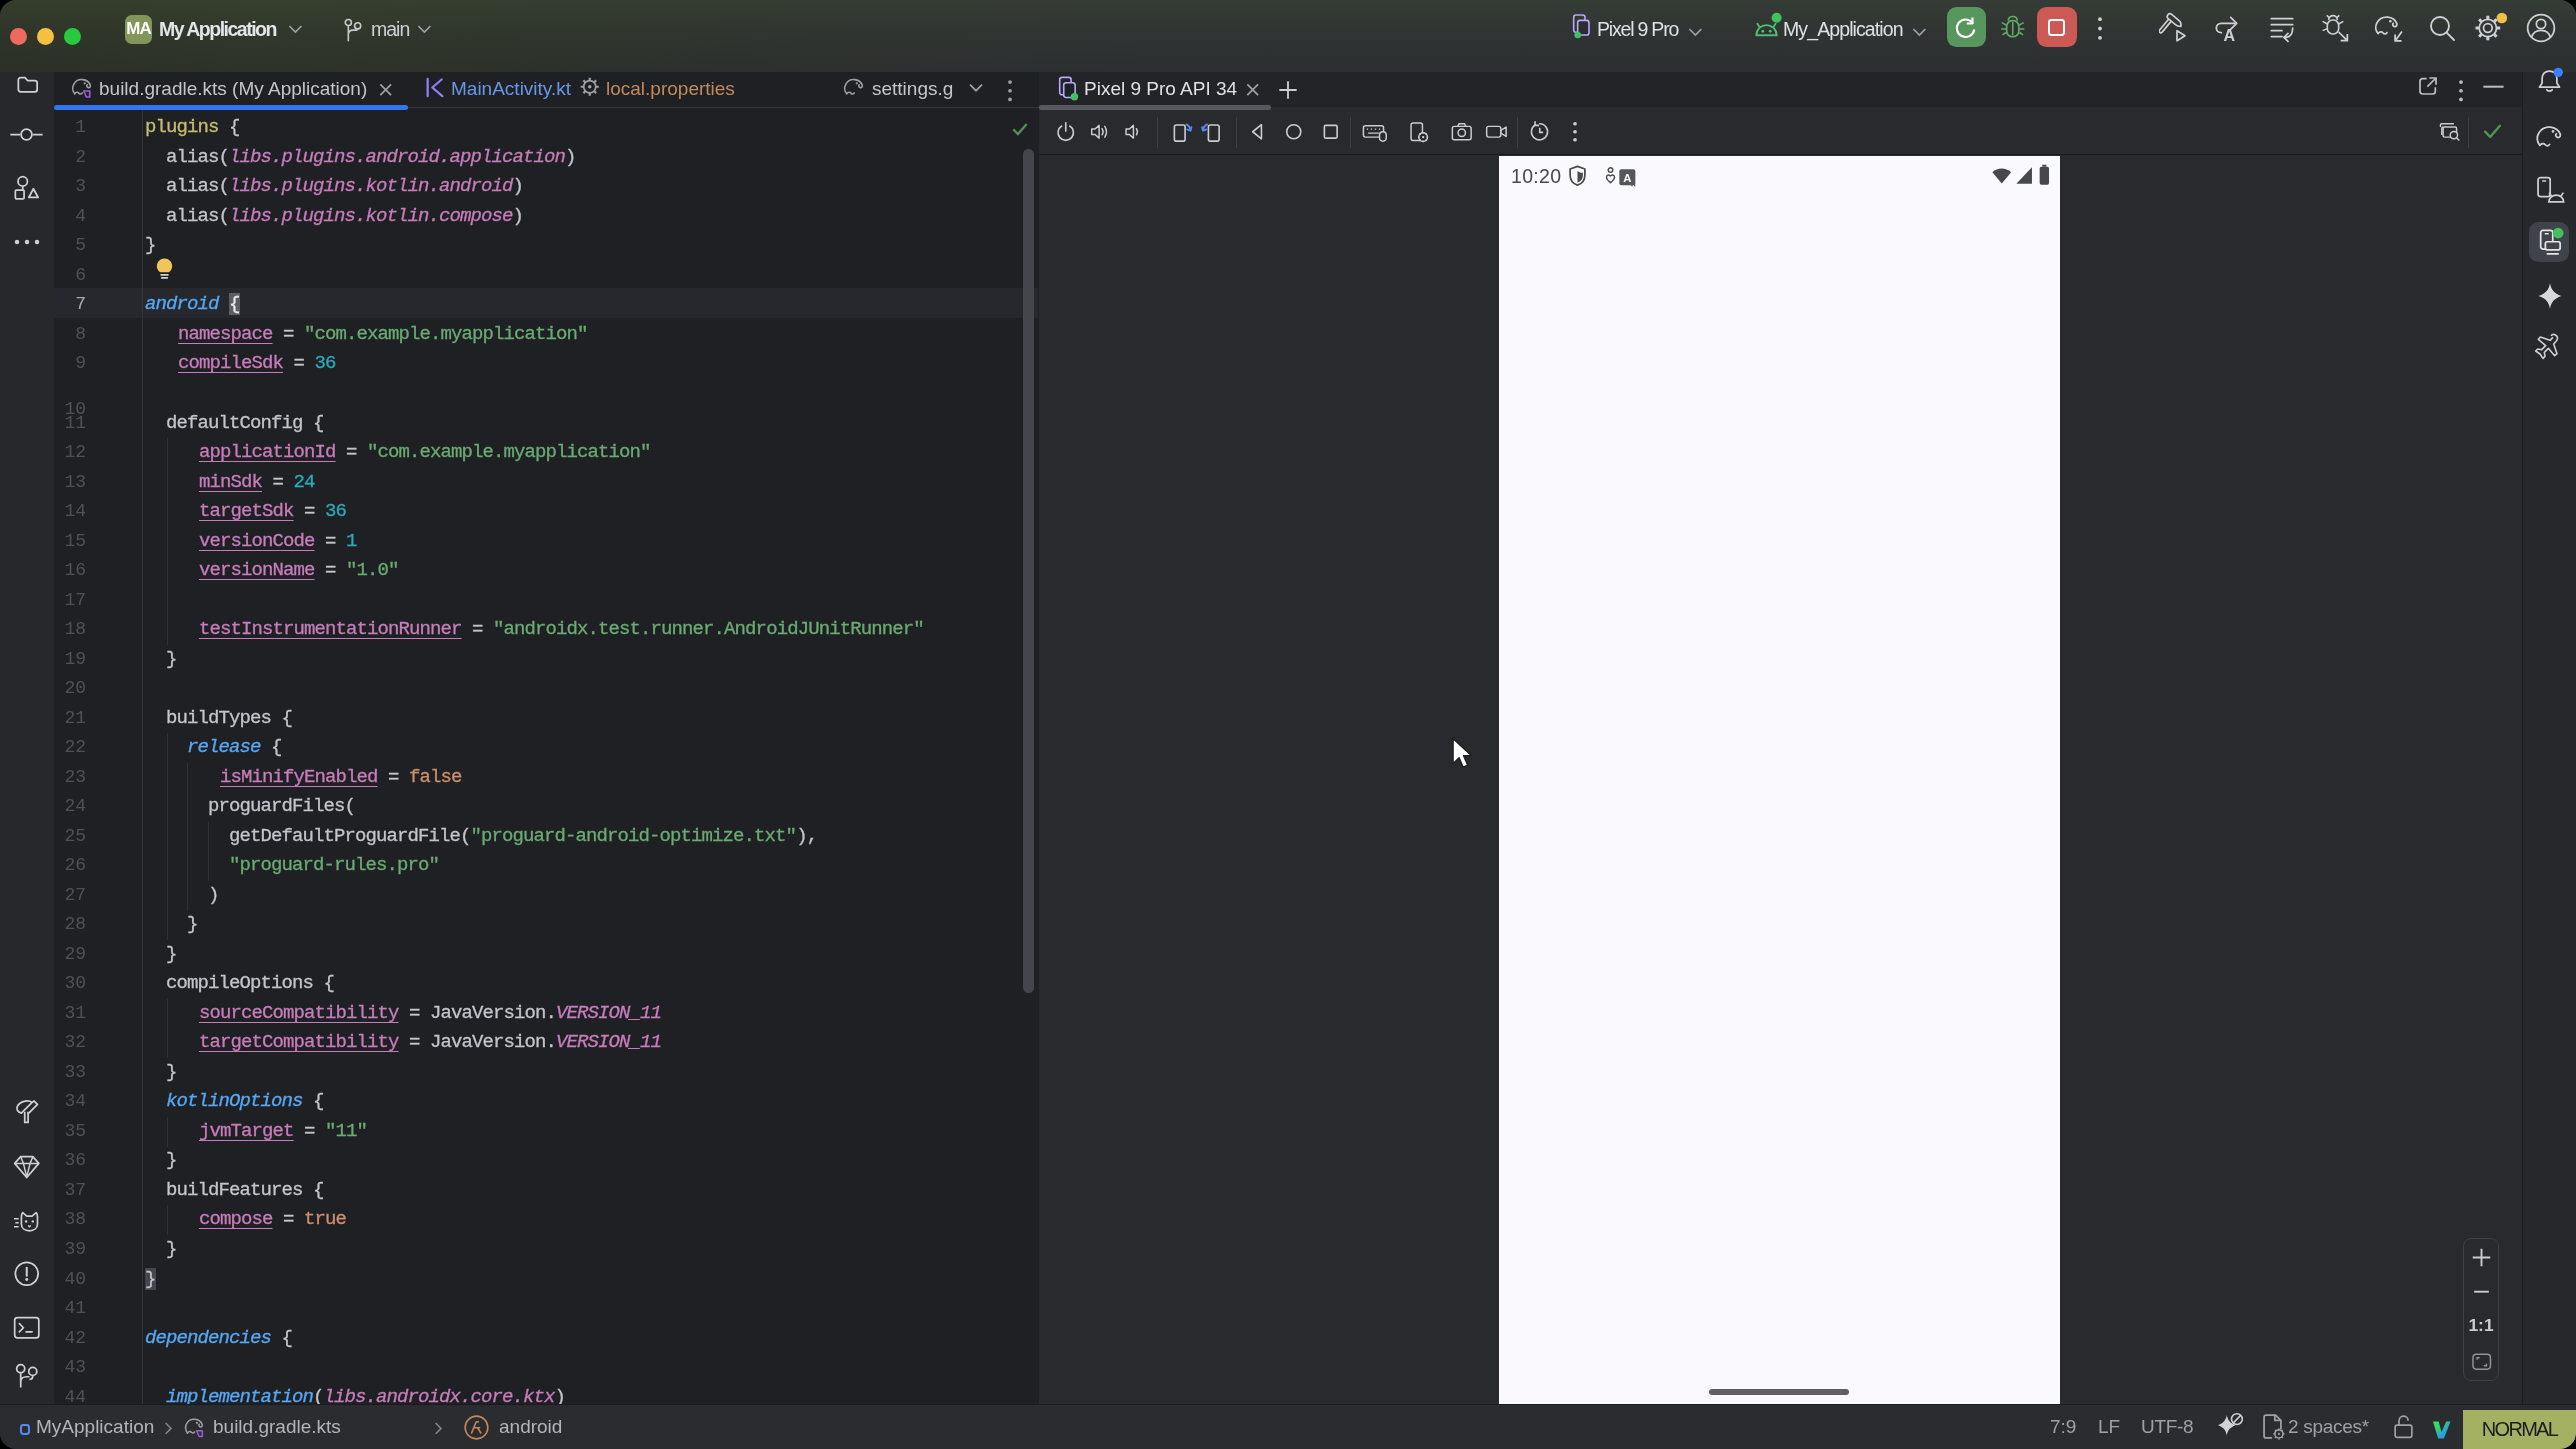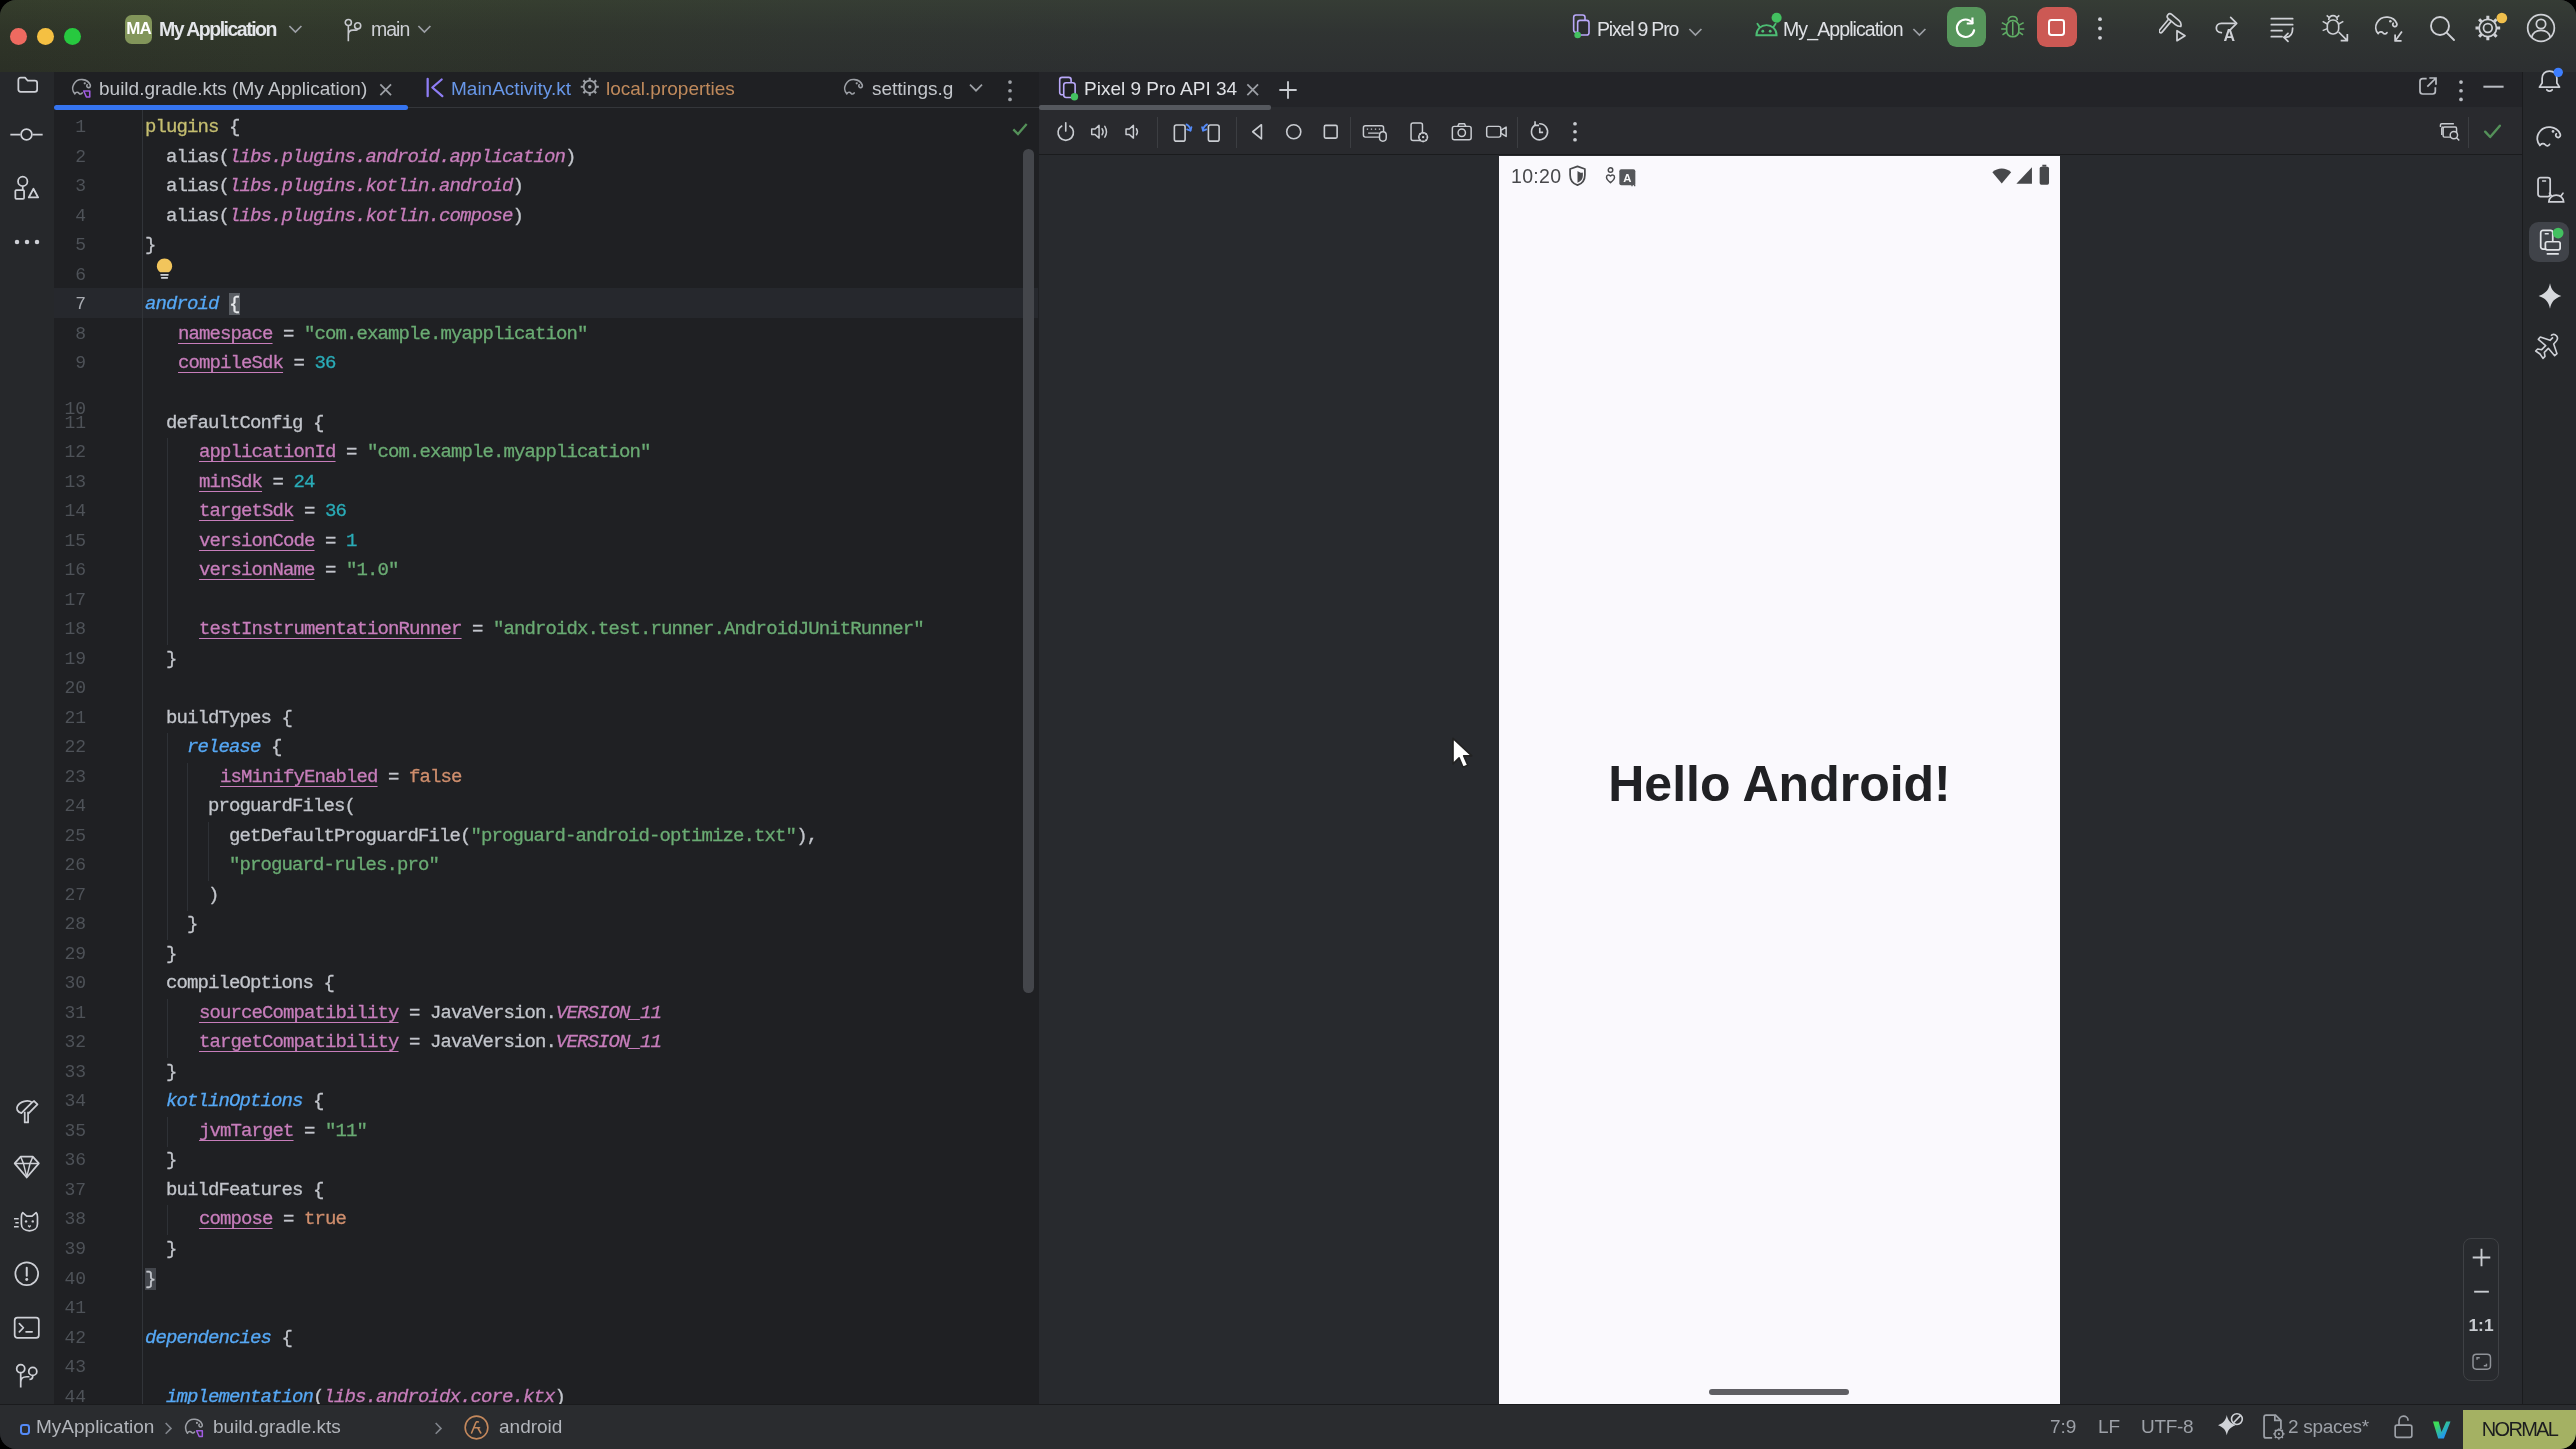--- a/index.html
+++ b/index.html
@@ -501,21 +501,20 @@
   <svg class="ic" style="left:1991px; top:166px;" width="21.5" height="19" viewBox="0 0 32 28">
       <path d="M16 26 L2 9 C10 2 22 2 30 9 Z" fill="#47484b"></path>
     </svg>
   <svg class="ic" style="left:2015px; top:166px;" width="19" height="19" viewBox="0 0 28 28">
       <path d="M25 2 L25 26 L2 26 Z" fill="#47484b"></path>
     </svg>
   <svg class="ic" style="left:2039px; top:164px;" width="10.7" height="21.5" viewBox="0 0 16 32">
       <rect x="1" y="4" width="14" height="27" rx="2.5" fill="#47484b"></rect>
       <rect x="5" y="1" width="6" height="3" fill="#47484b"></rect>
     </svg>
-  <div class="abs" style="left:1499px; top:755px; width:561px; text-align:center; font-size:50px; font-weight:bold; color:#202124; letter-spacing:0px;">Hello Android!</div>
   <div class="abs" style="left:1709px; top:1389px; width:140px; height:6px; border-radius:3.4px; background:#5f5f64;"></div>
 
   <svg class="ic" style="left:1449px; top:737px;" width="29.5" height="35" viewBox="0 0 44 52">
       <path d="M6 2 L6 40 L15 31 L21 45 L28 42 L22 28 L34 28 Z" fill="#fff" stroke="#222" stroke-width="2.4" stroke-linejoin="round"></path>
     </svg>
 
   <div class="abs" style="left:2463px; top:1238px; width:36px; height:143px; border:1.3px solid #3f4145; border-radius:8px;"></div>
   <svg class="ic" style="left:2470px; top:1246px;" width="23" height="23" viewBox="0 0 34 34">
       <path d="M17 4 L17 30 M4 17 L30 17" stroke="#c9ccd1" stroke-width="2.8"></path>
     </svg>

